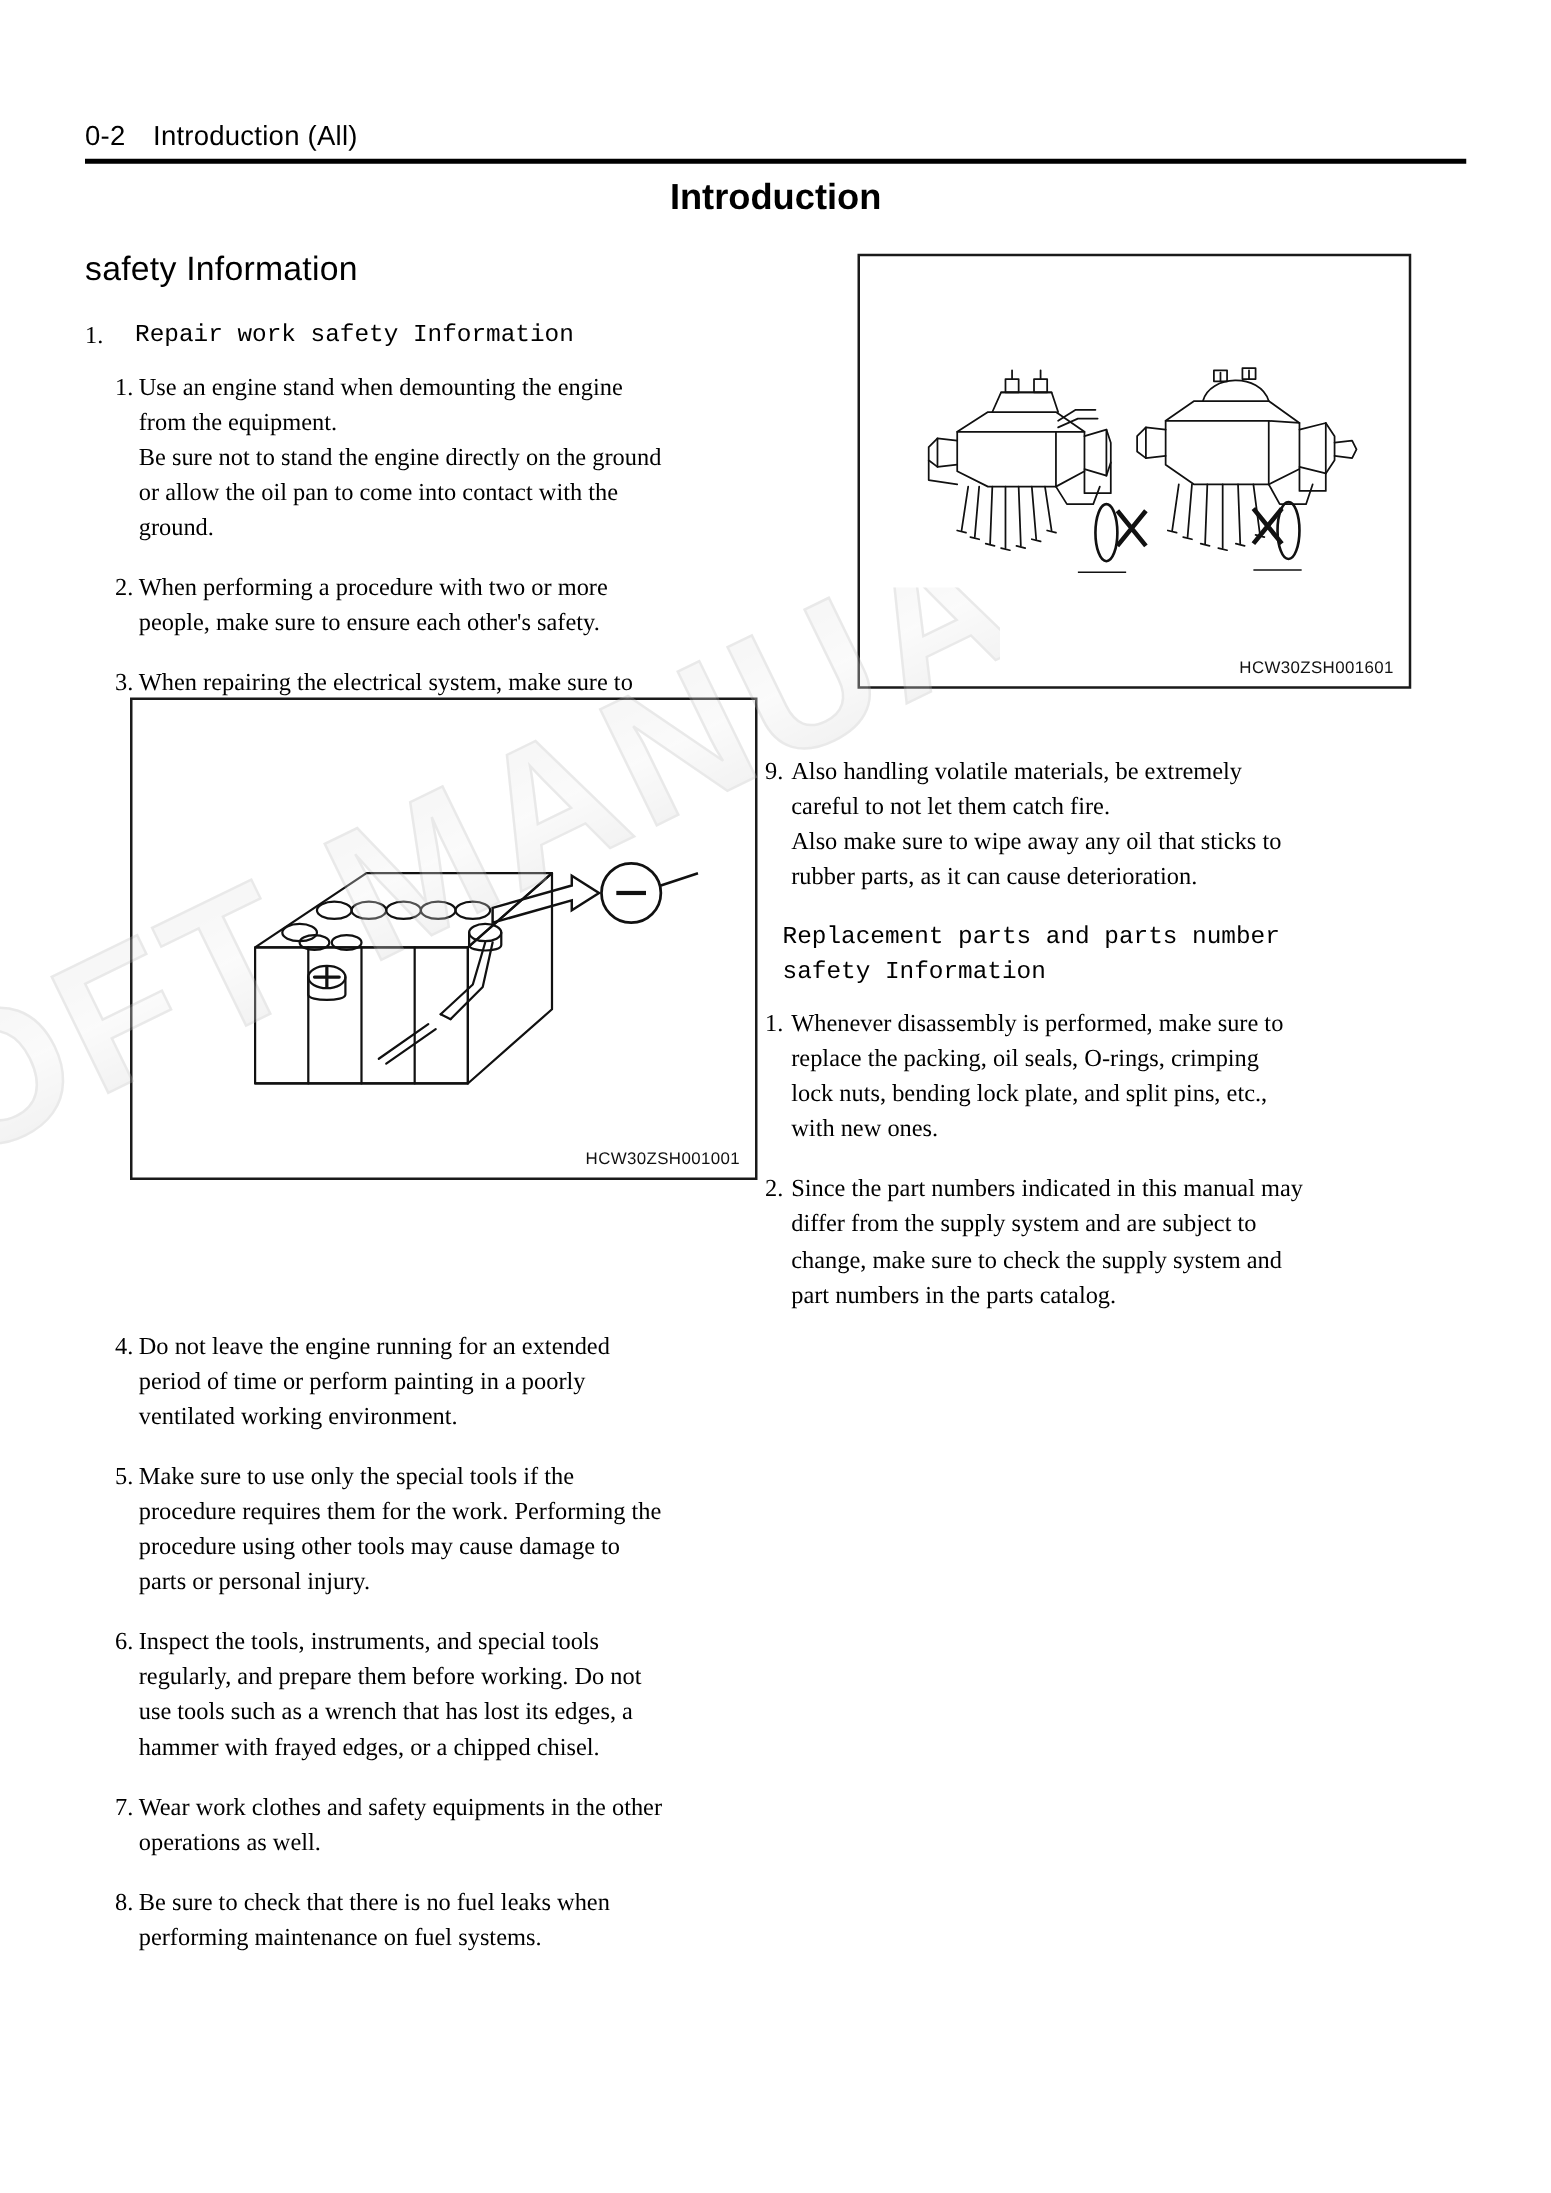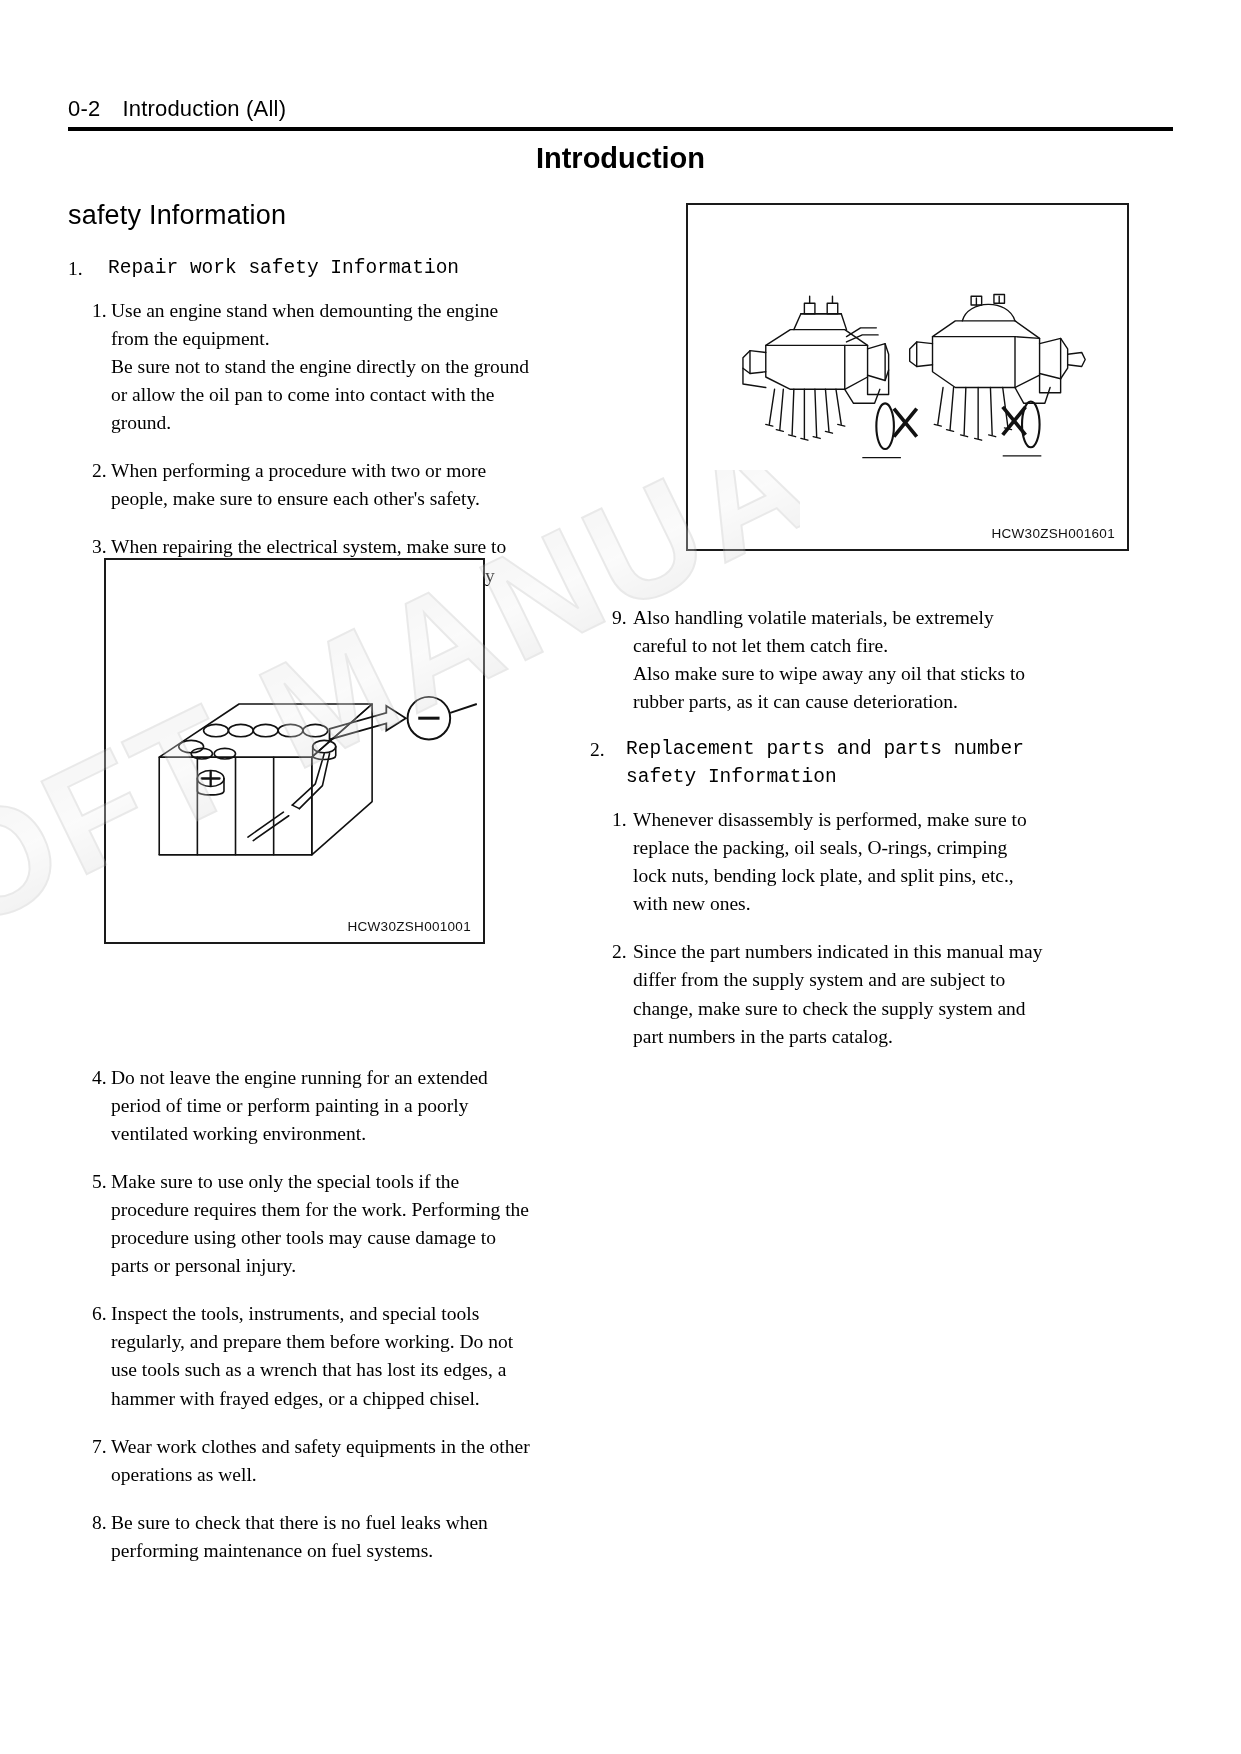--- a/index.html
+++ b/index.html
@@ -114,21 +114,21 @@
   }
 
   #figure-engine-stand {
     position: absolute;
     left: 686px; top: 203px;
     width: 443px; height: 348px;
   }
   #figure-battery {
     position: absolute;
     left: 104px; top: 558px;
-    width: 381px; height: 386px;
+    width: 502px; height: 386px;
   }
 
   .figure svg { display: block; width: 100%; height: 100%; }
 
   
   .watermark {
     position: absolute;
     left: -40px; top: 470px;
     width: 840px; height: 460px;
     pointer-events: none;

